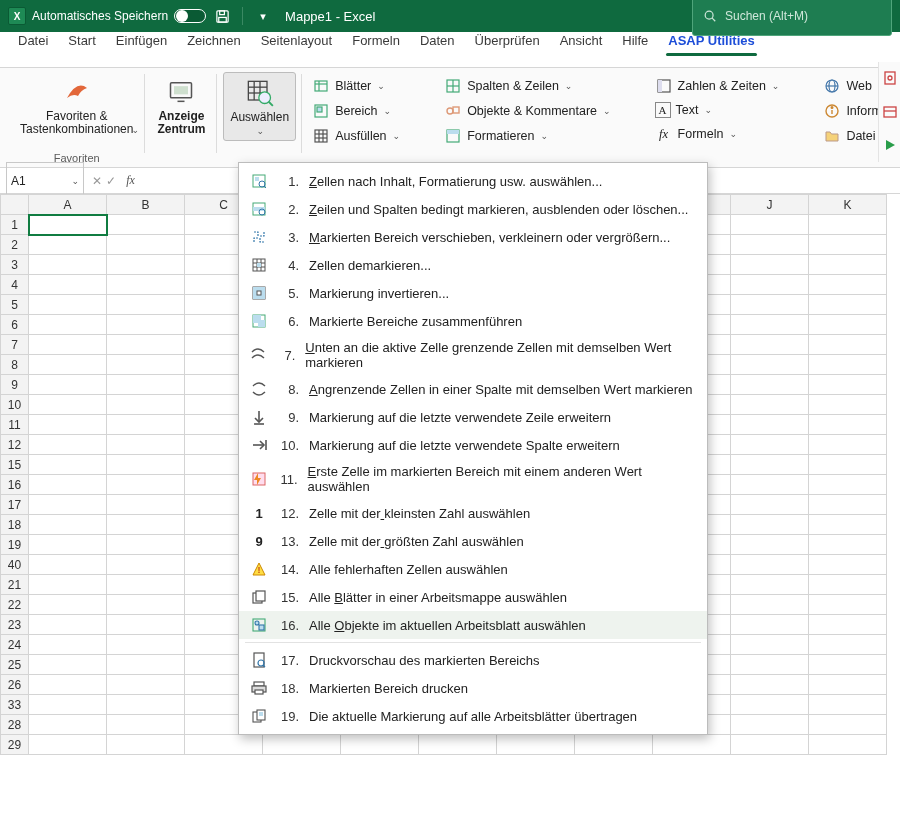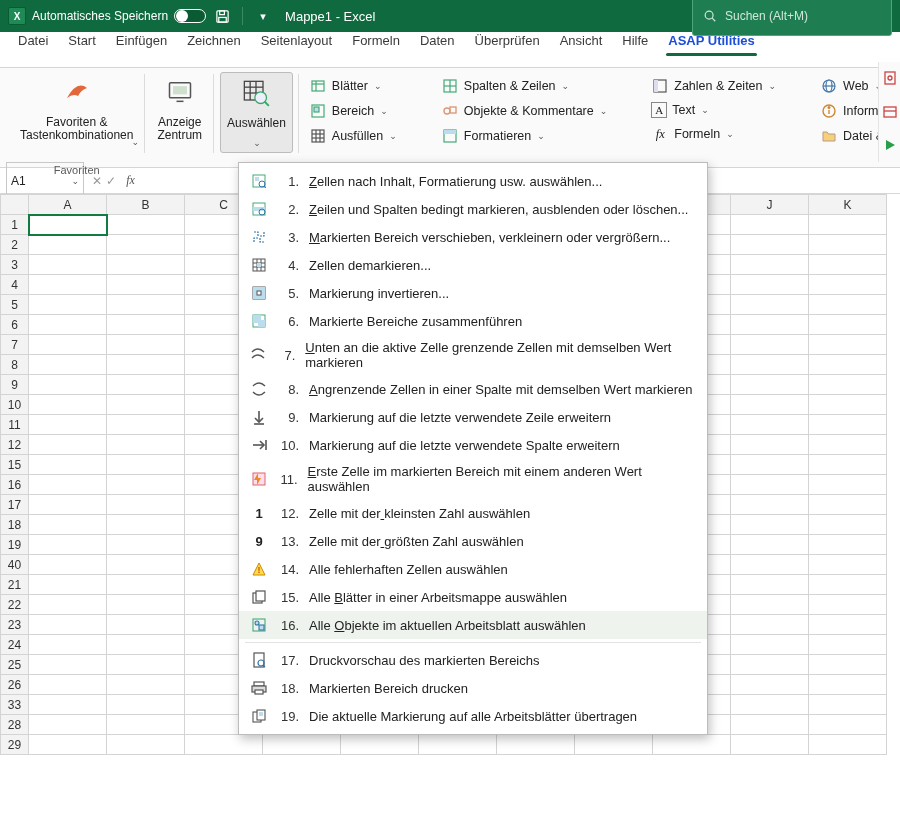--- a/index.html
+++ b/index.html
@@ -18,21 +18,21 @@
   
   .ribbon-tabs { height:36px; background:#fff; border-bottom:1px solid #d6d6d6; display:flex; align-items:flex-end; padding:12px 8px; gap:0;}
   .ribbon-tabs .tab { padding:6px 10px 7px; font-size:13px; color:#3a3a3a; cursor:pointer;}
   .ribbon-tabs .tab.active { color:#1d4ed8; font-weight:700; position:relative;}
   .ribbon-tabs .tab.active::after{content:""; position:absolute; left:8px; right:8px; bottom:-1px; height:3px; background:#0f6a3f; border-radius:2px;}
   
   .ribbon { background:#fafafa; border-bottom:1px solid #d6d6d6; height:100px; display:flex; padding:4px 8px 2px; gap:0;}
   .rgroup { display:flex; flex-direction:column; align-items:center; padding:0 6px; position:relative;}
   .rgroup.border-right::after{content:""; position:absolute; right:0; top:2px; bottom:12px; width:1px; background:#dcdcdc;}
   .rgroup .label { font-size:11px; color:#5a5a5a; margin-top:auto; padding-bottom:2px;}
-  .bigbtn { display:flex; flex-direction:column; align-items:center; padding:4px 6px; gap:8px; cursor:pointer; border-radius:3px;}
+  .bigbtn { display:flex; flex-direction:column; align-items:center; padding:4px 6px; gap:2px; cursor:pointer; border-radius:3px;}
   .bigbtn .bicon { width:32px; height:32px; display:flex; align-items:center; justify-content:center;}
   .bigbtn .blabel { font-size:12px; text-align:center; line-height:13px;}
   .bigbtn.active { background:#e8e8e8; border:1px solid #bcbcbc;}
   .smallcol { display:flex; flex-direction:column; gap:1px; padding:2px 6px;}
   .smallbtn { display:flex; align-items:center; gap:5px; padding:3px 4px; font-size:12.5px; border-radius:3px; cursor:pointer; white-space:nowrap;}
   .smallbtn .sicon{width:18px; height:18px; display:inline-flex; align-items:center; justify-content:center;}
   .caret{font-size:9px; margin-left:1px; color:#555;}
   
   .fbar { height:26px; border-bottom:1px solid #d6d6d6; display:flex; align-items:center; background:#fff;}
   .namebox { width:78px; height:38px; border:1px solid #c8c8c8; margin:0 4px 0 6px; display:flex; align-items:center; justify-content:space-between; padding:0 4px; font-size:12px;}
@@ -110,21 +110,21 @@
         <svg viewBox="0 0 32 24" width="34" height="26">
             <path d="M6 18 q10 -18 20 -10 q-6 2 -9 8 q-5 -3 -11 2 Z" fill="#e2673a"></path>
           </svg>
       </span>
       <span class="blabel" style="white-space:pre-line;">Favoriten &amp;
 Tastenkombinationen</span>
       <span class="caret" style="position:relative; top:-13px; left:58px;">⌄</span>
     </div>
     <span class="label">Favoriten</span>
   </div>
-  <div class="rgroup border-right" style="padding-bottom:14px;">
+  <div class="rgroup border-right" style="padding-bottom:14px;font-weight:bold;">
     <div class="bigbtn">
       <span class="bicon">
         <svg viewBox="0 0 24 24" width="28" height="28" fill="none" stroke="#555" stroke-width="1.3">
             <rect x="3" y="4" width="18" height="13" rx="1"></rect>
             <rect x="6" y="7" width="12" height="7" fill="#cfe0cf" stroke="none"></rect>
             <line x1="9" y1="20" x2="15" y2="20"></line>
           </svg>
       </span>
       <span class="blabel" style="white-space:pre-line;">Anzeige
 Zentrum</span>

